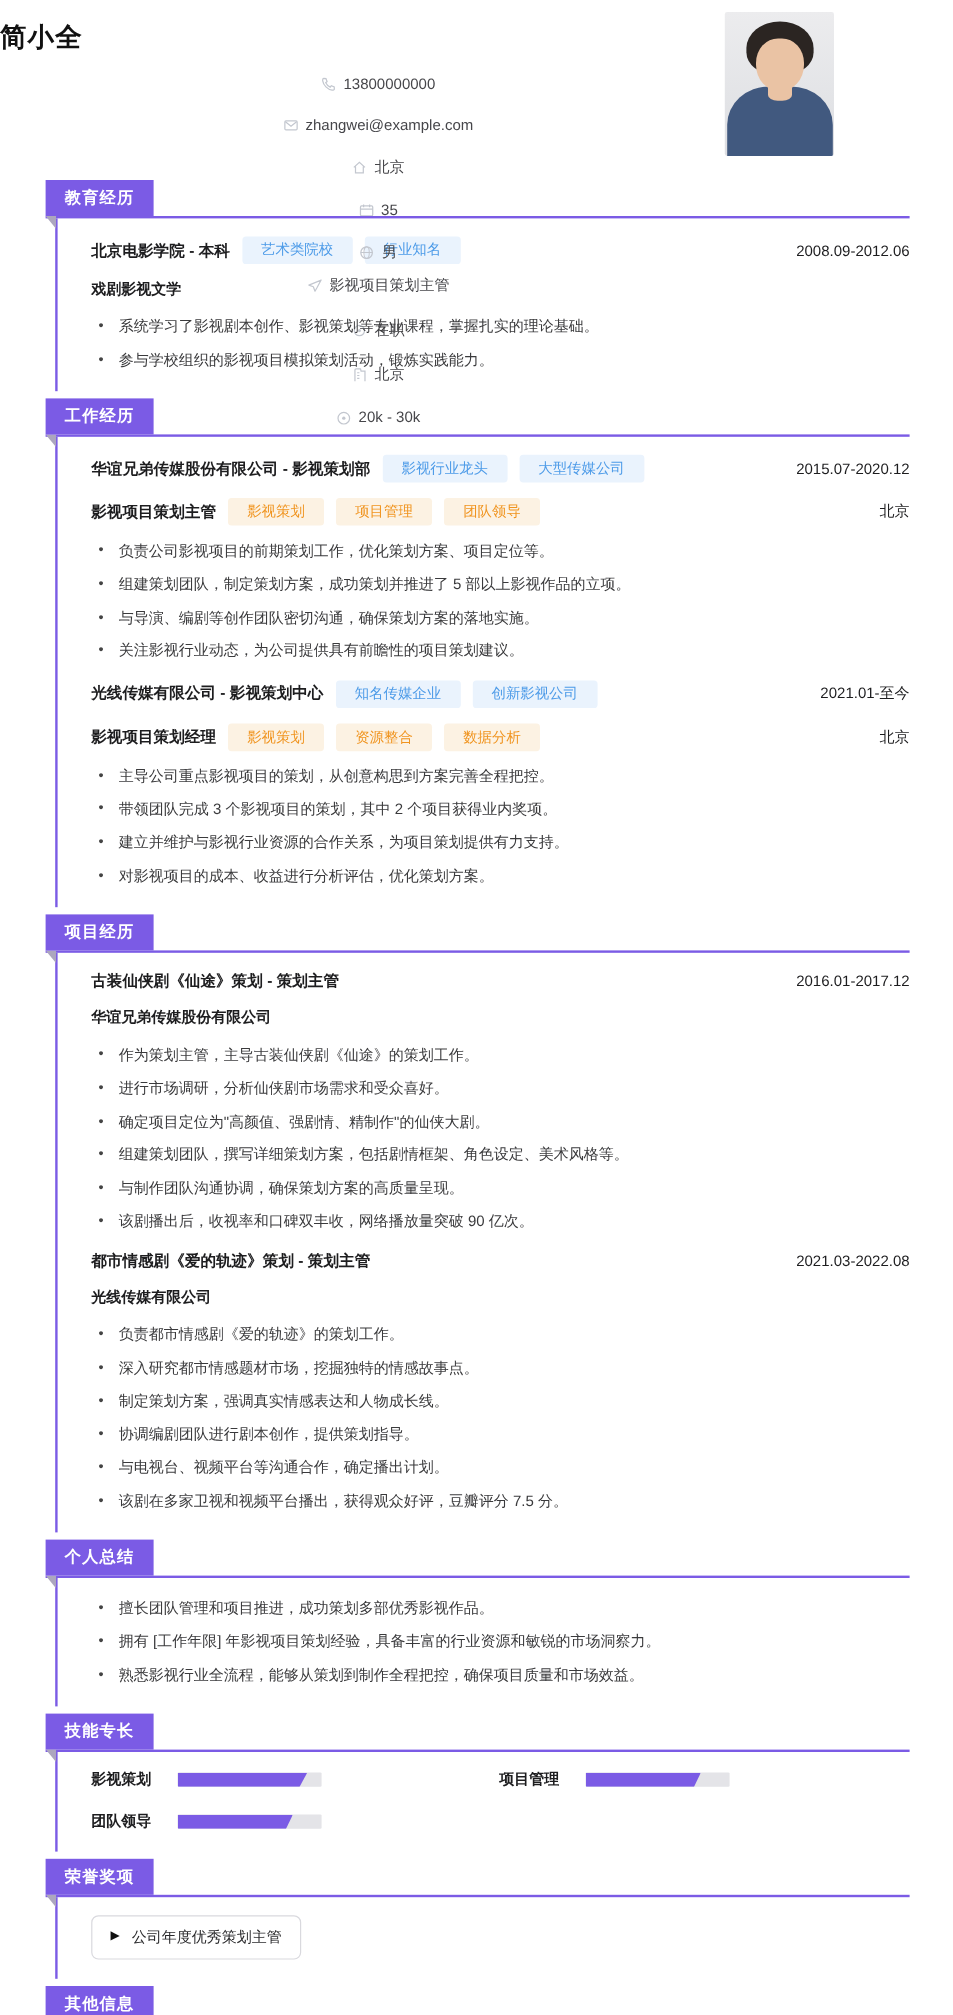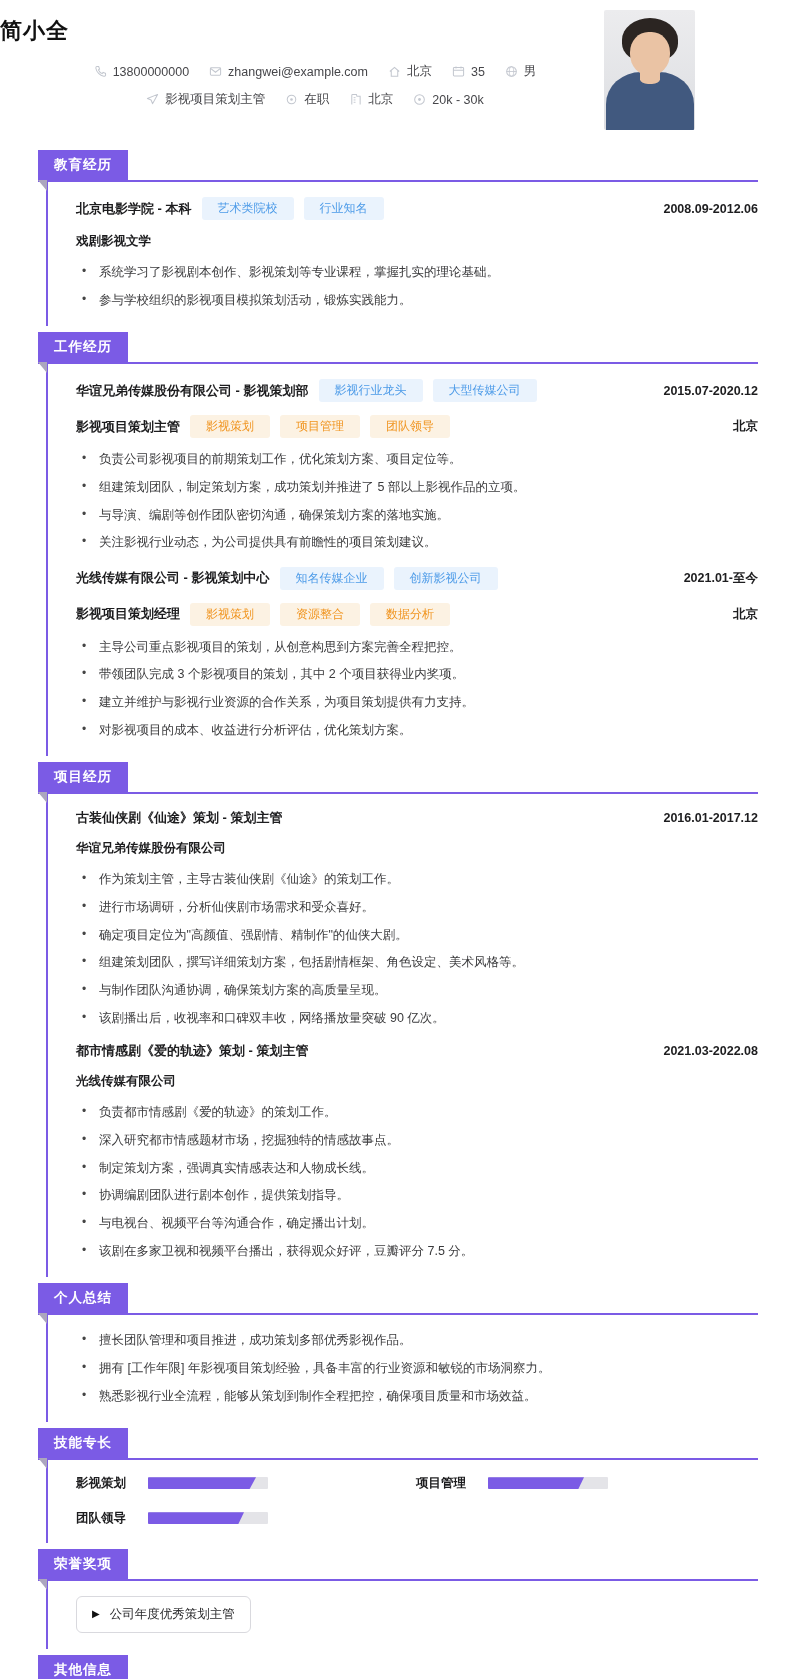--- a/index.html
+++ b/index.html
@@ -15,40 +15,40 @@
     font-family:"Liberation Sans","DejaVu Sans",sans-serif;
     color:var(--body);
     width:794px;
   }
   .page{width:794px;min-height:1679px;position:relative;background:#fff;}
 
   
   .header{position:relative;padding-top:16px;height:150px;}
   .header-text{width:630px;text-align:left;}
   .res-name{font-size:22px;font-weight:700;color:#111;letter-spacing:1px;}
-  .contact-row{display:flex;justify-content:center;align-items:center;gap:20px;margin-top:17px;font-size:12.5px;color:#46464a;}
+  .contact-row{display:flex;justify-content:center;align-items:center;gap:20px;margin-top:17px;font-size:12.5px;color:#46464a;flex-direction:column;}
   .ci{display:inline-flex;align-items:center;gap:6px;white-space:nowrap;}
   .ci svg{display:block;}
   .photo{position:absolute;right:99px;top:10px;width:91px;height:120px;background:linear-gradient(180deg,#ececee 0%,#e3e4e7 60%,#dcdde1 100%);overflow:hidden;border-radius:2px;}
   .photo .hair{position:absolute;left:18px;top:8px;width:56px;height:44px;background:#2b2522;border-radius:50% 50% 42% 42%;}
   .photo .face{position:absolute;left:26px;top:22px;width:40px;height:44px;background:#eac3a4;border-radius:46% 46% 50% 50%;}
   .photo .body{position:absolute;left:2px;top:62px;width:88px;height:58px;background:#41597f;border-radius:40% 40% 0 0 / 55% 55% 0 0;}
   .photo .collar{position:absolute;left:36px;top:62px;width:20px;height:12px;background:#eac3a4;border-radius:0 0 40% 40%;}
 
   
   .sec{margin:0 36px 6px 38px;}
   .sec-head{position:relative;border-bottom:2px solid var(--accent);font-size:0;}
   .badge{display:inline-block;background:var(--accent);color:#fff;font-size:13.5px;font-weight:700;padding:6px 16px 6px 16px;letter-spacing:1px;}
   .fold{position:absolute;left:0;top:100%;width:9px;height:11px;background:var(--fold);clip-path:polygon(0 0,100% 0,100% 100%);}
   .sec-body{margin-left:8px;border-left:2px solid var(--accent);padding:15px 0 16px 28px;}
 
   .entry-row{display:flex;align-items:center;gap:10px;margin-bottom:13px;}
   .entry-title{font-size:13px;font-weight:700;color:var(--ink);white-space:nowrap;}
   .spacer{flex:1;}
-  .entry-date{font-size:12.5px;font-weight:700;color:var(--ink);white-space:nowrap;}
+  .entry-date{font-size:12.5px;font-weight:400;color:var(--ink);white-space:nowrap;}
   .tag{font-size:12px;padding:3px 16px;border-radius:3px;white-space:nowrap;}
   .tag.blue{color:#4D9BE8;background:#EAF3FD;}
   .tag.orange{color:#F0941F;background:#FCF2E3;}
 
   ul.bullets{list-style:none;margin:2px 0 2px 6px;}
   ul.bullets li{position:relative;padding-left:17px;font-size:12.5px;line-height:1.3;color:var(--body);margin-bottom:11.5px;}
   ul.bullets li:last-child{margin-bottom:0;}
   ul.bullets li::before{content:"•";position:absolute;left:0;top:0;color:#444;font-size:12px;}
   .sub-bold{font-size:12.5px;font-weight:700;color:var(--ink);margin-bottom:14px;}
 

